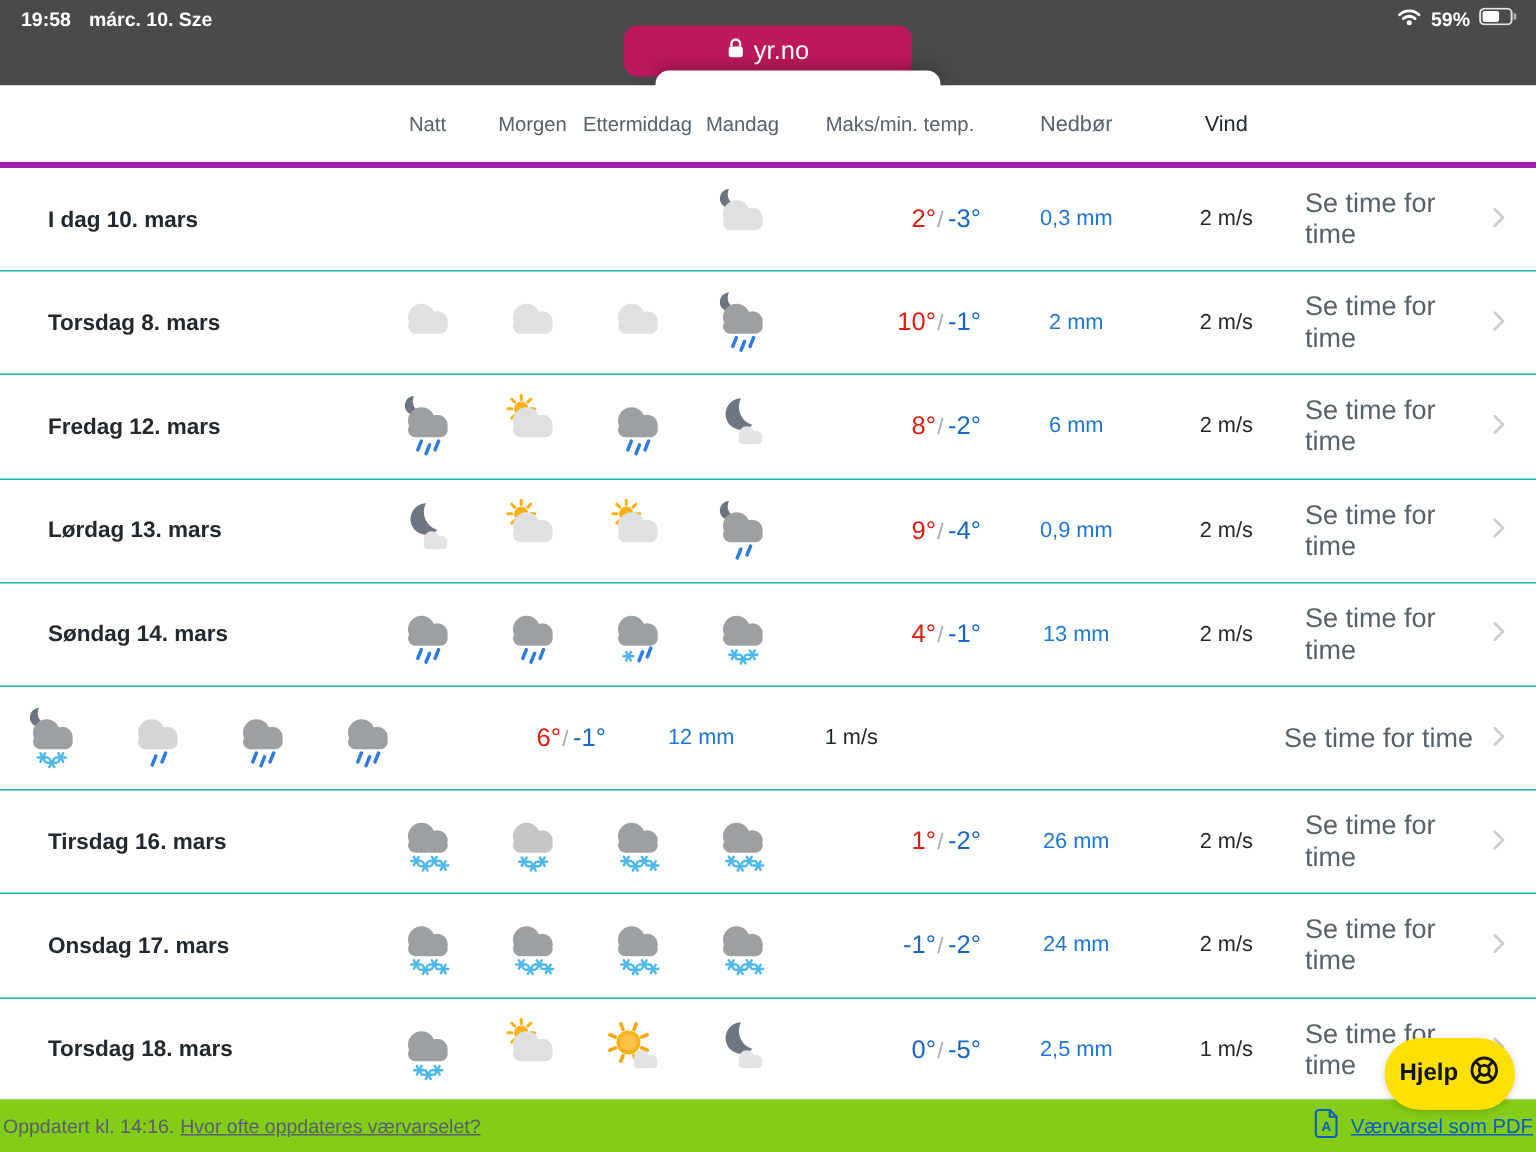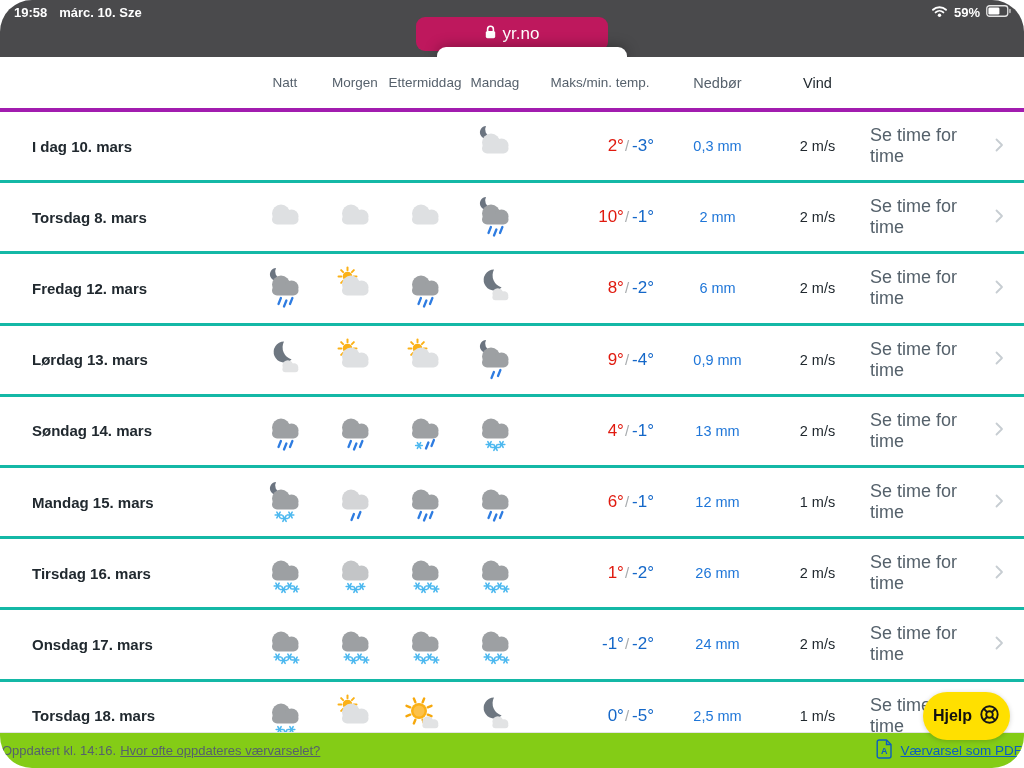--- a/index.html
+++ b/index.html
@@ -1,36 +1,36 @@
 <!DOCTYPE html>
 <html style="--help-yellow: #ffe000; --link-blue: #0a5dc2;"><head>
 <meta charset="utf-8">
 <style>
   html,body{margin:0;padding:0;background:#fff;}
   .screen{position:relative;width:1024px;height:768px;overflow:hidden;background:#fff;
-          font-family:"Liberation Sans",sans-serif;color:#21292f;border-radius:32px;}
+          font-family:"Liberation Sans",sans-serif;color:#21292f;}
 
   
   .topbar{position:absolute;top:0;left:0;right:0;height:57px;background:#4a4a4c;color:#fff;z-index:5;}
   .statusbar{display:flex;justify-content:space-between;align-items:center;padding:3px 12px 0 14px;
              font-size:13px;font-weight:600;height:18px;}
   .status-left{display:flex;gap:12px;align-items:center;}
   .status-right{display:flex;gap:6px;align-items:center;}
   .addressbar{position:absolute;top:17px;left:50%;transform:translateX(-50%);
               width:192px;height:34px;background:#be185d;border-radius:9px;
               display:flex;align-items:center;justify-content:center;gap:7px;
               font-size:17px;color:#fff;cursor:pointer;}
   .sheet-pop{position:absolute;top:47px;left:437px;width:190px;height:11px;background:#fff;
              border-radius:9px 9px 0 0;box-shadow:0 0 14px rgba(0,0,0,.38);z-index:6;}
 
   
   .content{position:absolute;top:57px;left:0;right:0;bottom:36px;background:#fff;z-index:7;}
   .thead{display:flex;align-items:center;height:51px;border-bottom:4px solid #a21caf;}
   .th{color:#56616c;font-size:13.5px;}
-  .row{display:flex;align-items:center;height:68.2px;border-bottom:3px solid #14b8a6;}
+  .row{display:flex;align-items:center;height:68.2px;border-bottom:1px solid #14b8a6;}
   .row:last-child{border-bottom:none;}
   .c-day{width:250px;padding-left:32px;box-sizing:border-box;font-size:15px;font-weight:700;color:#21292f;}
   .c-icon{width:70px;display:flex;justify-content:center;align-items:center;}
   .c-temp{width:140px;text-align:right;padding-right:16px;box-sizing:border-box;font-size:17px;white-space:nowrap;}
   .thead .c-temp{text-align:center;padding-right:0;font-size:13.5px;color:#56616c;}
   .slash{color:#a7abae;font-size:15px;margin:0 3px 0 1px;}
   .c-nedbor{width:95px;text-align:center;font-size:14.5px;}
   .c-vind{width:105px;text-align:center;font-size:14.5px;color:#21292f;}
   .c-link{flex:1;display:flex;align-items:center;justify-content:flex-end;gap:13px;
           padding-right:20px;color:#55616b;font-size:18px;cursor:pointer;}
@@ -384,21 +384,20 @@
           <div class="c-nedbor" style="color: rgb(31, 118, 216);">13 mm</div>
           <div class="c-vind">2 m/s</div>
           <div class="c-link">
             <span>Se time for time</span>
             <span><svg width="9" height="14" viewBox="0 0 9 14">
                 <polyline points="1.5,1.5 7,7 1.5,12.5" stroke="#c7cdd2" stroke-width="1.8" fill="none" stroke-linecap="round" stroke-linejoin="round"></polyline>
               </svg></span>
           </div>
         </div>
         <div class="row">
-          <div class="c-day">Mandag 15. mars</div>
           <div class="c-icon">
             <svg width="44" height="44" viewBox="0 0 44 44">
               <path d="M15.5 2.5a6.3 6.3 0 1 0 4.6 10.8A7.6 7.6 0 0 1 15.5 2.5z" fill="#6b7480" transform="translate(-2.5 -0.5)"></path>
               <g transform="translate(0 0) scale(1)">
                 <circle cx="18" cy="18.5" r="9" fill="#9da0a3"></circle>
                 <circle cx="28.5" cy="21.5" r="7" fill="#9da0a3"></circle>
                 <rect x="9" y="19.5" width="26.5" height="10" rx="5" fill="#9da0a3"></rect>
               </g>
               <line x1="12.2" y1="35" x2="18.8" y2="35" stroke="#4cb8ef" stroke-width="1.6" stroke-linecap="round"></line>
               <line x1="13.85" y1="32.142116167511354" x2="17.15" y2="37.857883832488646" stroke="#4cb8ef" stroke-width="1.6" stroke-linecap="round"></line>

